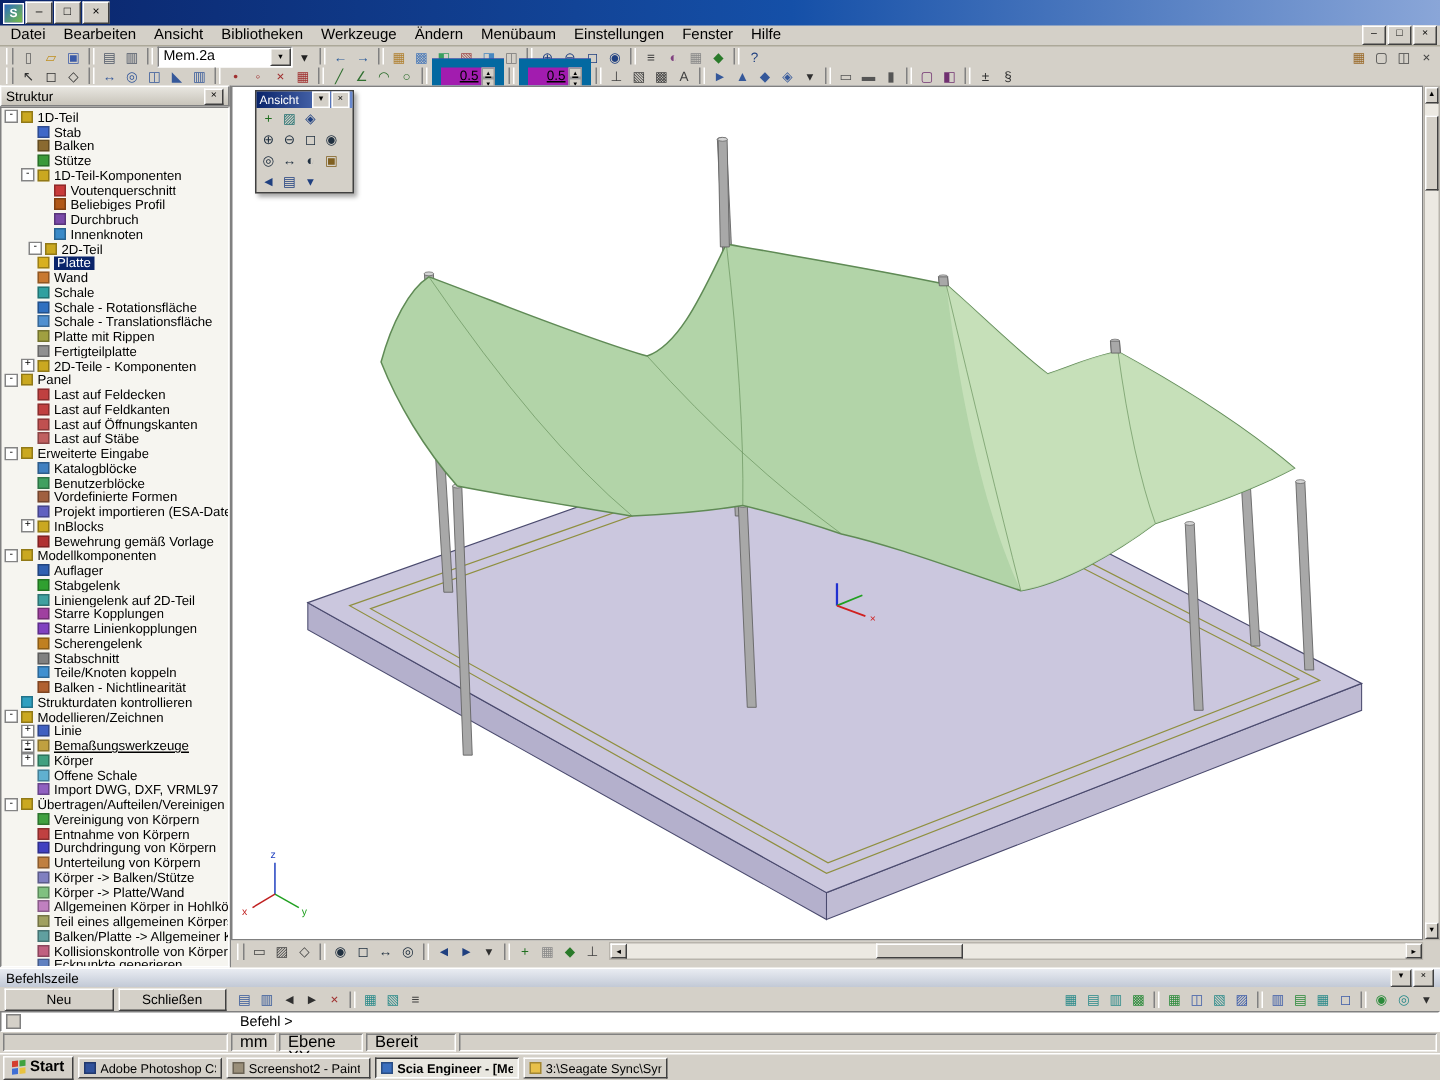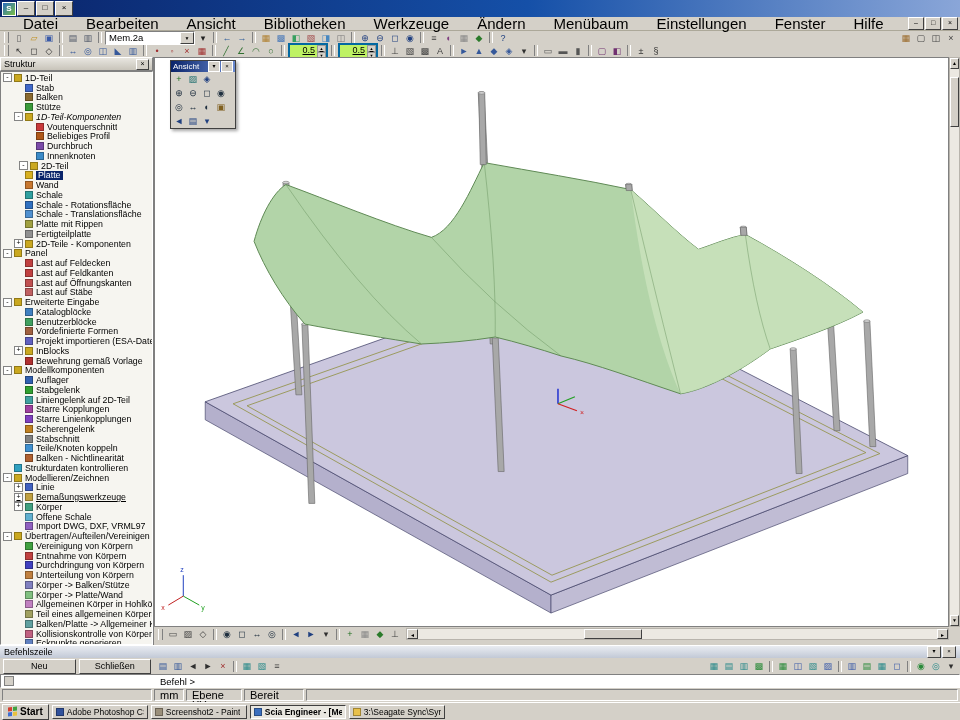--- a/index.html
+++ b/index.html
@@ -9,38 +9,38 @@
   #titlebar{position:absolute;left:0;top:0;width:960px;height:17px;box-sizing:border-box;
     background:linear-gradient(90deg,#0a246a 0%,#1550a8 55%,#8aa6d8 100%);
     color:#fff;display:flex;align-items:center;padding:0 2px;}
   .app-ico{width:12px;height:12px;background:linear-gradient(135deg,#2a6ac0,#7ac043);
     border:1px solid #fff;font-size:8px;line-height:11px;text-align:center;color:#fff;font-weight:bold;}
   #title-text{font-weight:bold;font-size:11px;margin-left:4px;flex:1;white-space:nowrap;overflow:hidden;}
   .cap-btn{width:16px;height:13px;background:#d4d0c8;border:1px solid;border-color:#fff #404040 #404040 #fff;
     font-size:8px;line-height:11px;text-align:center;color:#000;margin-left:1px;flex:none;}
   #menubar{position:absolute;left:0;top:17px;width:960px;height:14px;box-sizing:border-box;
     display:flex;align-items:center;border-bottom:1px solid #aca899;padding-left:1px;}
-  .mitem{padding:0 6px;font-size:15px;line-height:13px;margin-left:16px;}
+  .mitem{padding:0 6px;font-size:10px;line-height:13px;}
   #mdi-btns{margin-left:auto;display:flex;padding-right:2px;}
   .mdi-btn{width:14px;height:11px;background:#d4d0c8;border:1px solid;border-color:#fff #404040 #404040 #fff;
     font-size:7px;line-height:9px;text-align:center;margin-left:1px;}
   
   .toolbar-row{position:absolute;left:0;width:960px;height:13px;display:flex;align-items:center;gap:1px;padding:0 2px;box-sizing:border-box;}
   #tb1{top:31px;}
   #tb2{top:44px;}
   .tbtn{width:14px;height:12px;font-size:9px;line-height:12px;text-align:center;cursor:default;flex:none;}
   .tsep{width:2px;height:11px;border-left:1px solid #808080;border-right:1px solid #fff;margin:0 2px;flex:none;}
   .tgrip{width:3px;height:11px;border-left:1px solid #fff;border-right:1px solid #808080;margin:0 2px;flex:none;}
   .tgap{flex:1;}
   .combo{display:flex;align-items:center;width:88px;height:12px;background:#fff;border:1px solid;
     border-color:#808080 #fff #fff #808080;font-size:9.5px;flex:none;}
   .combo .cv{flex:1;padding-left:3px;white-space:nowrap;overflow:hidden;}
   .combo .ca{width:12px;height:10px;background:#d4d0c8;border:1px solid;border-color:#fff #404040 #404040 #fff;
     font-size:5px;text-align:center;line-height:10px;}
-  .spin{display:flex;width:36px;height:12px;background:#bef264;border:2px solid #0369a1;font-size:9px;flex:none;text-decoration:underline;}
+  .spin{display:flex;width:36px;height:12px;background:#a21caf;border:6px solid #0369a1;font-size:9px;flex:none;text-decoration:underline;}
   .spin .sv{flex:1;text-align:right;padding-right:2px;line-height:11px;}
   .spin .sa{display:flex;flex-direction:column;width:9px;}
   .spin .sa i{font-style:normal;font-size:4px;line-height:5px;background:#d4d0c8;border:1px solid #999;text-align:center;}
   
   #leftpanel{position:absolute;left:0;top:57px;width:154px;height:588px;background:#d4d0c8;
     box-sizing:border-box;border-right:1px solid #808080;display:flex;flex-direction:column;}
   .panel-caption{height:12px;background:linear-gradient(180deg,#e8e6e0,#c8c4ba);display:flex;align-items:center;
     font-size:9px;padding:0 3px;border:1px solid;border-color:#fff #808080 #808080 #fff;flex:none;}
   .panel-caption .px{margin-left:auto;width:11px;height:9px;background:#d4d0c8;border:1px solid;
     border-color:#fff #404040 #404040 #fff;font-size:7px;line-height:8px;text-align:center;}
@@ -277,21 +277,21 @@
       <div class="trow" style="padding-left: 13px;">
         <span class="exp hid"></span>
         <span class="ticon" style="background: rgb(138, 106, 48);"></span>
         <span class="tlabel">Balken</span>
       </div>
       <div class="trow" style="padding-left: 13px;">
         <span class="exp hid"></span>
         <span class="ticon" style="background: rgb(58, 154, 58);"></span>
         <span class="tlabel">Stütze</span>
       </div>
-      <div class="trow" style="padding-left: 13px; font-style: italic;">
+      <div class="trow" style="padding-left: 13px;">
         <span class="exp">-</span>
         <span class="ticon" style="background: rgb(202, 168, 32);"></span>
         <span class="tlabel">1D-Teil-Komponenten</span>
       </div>
       <div class="trow" style="padding-left: 24px;">
         <span class="exp hid"></span>
         <span class="ticon" style="background: rgb(200, 58, 58);"></span>
         <span class="tlabel">Voutenquerschnitt</span>
       </div>
       <div class="trow" style="padding-left: 24px;">

